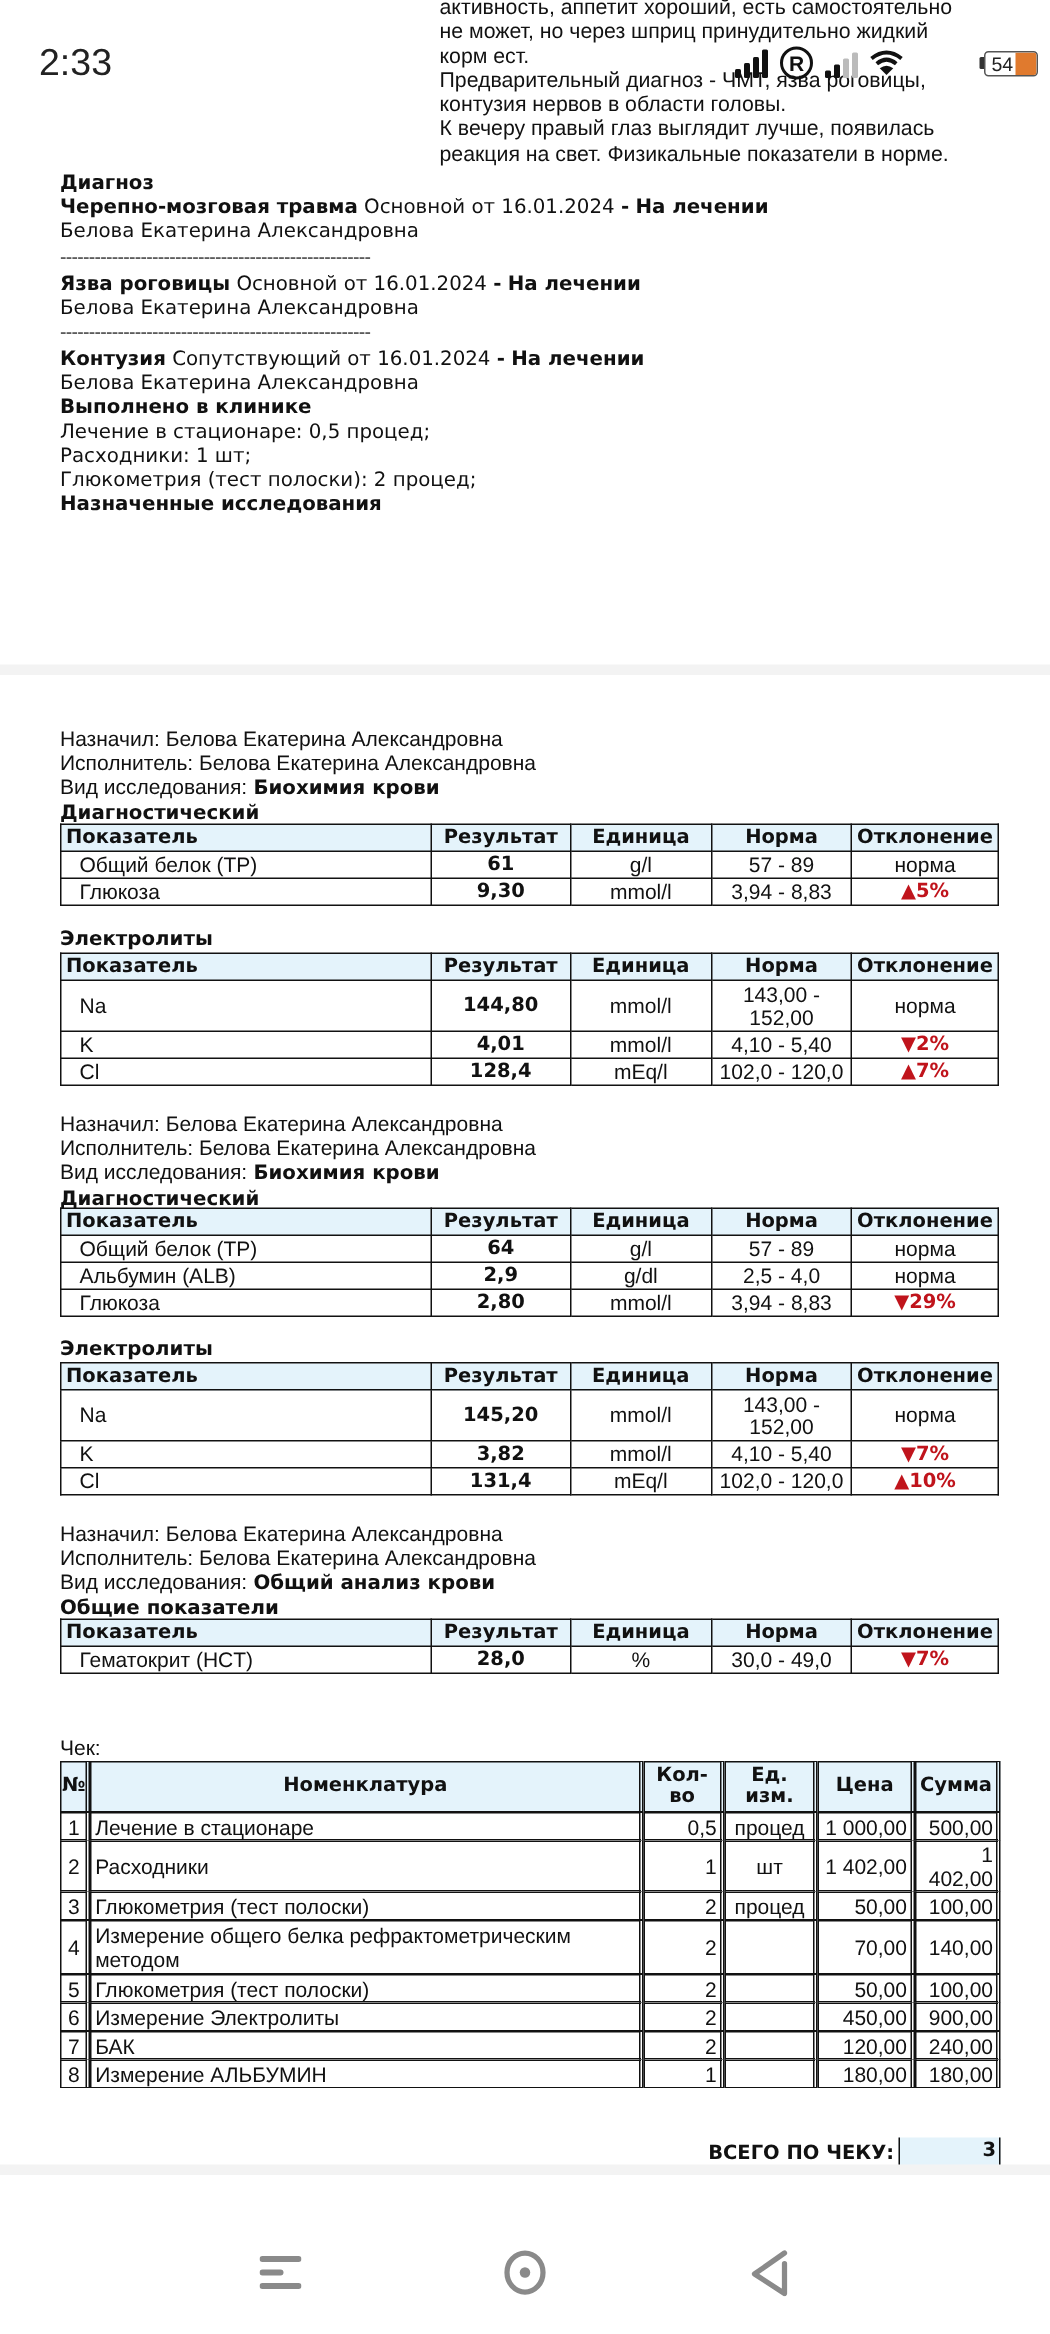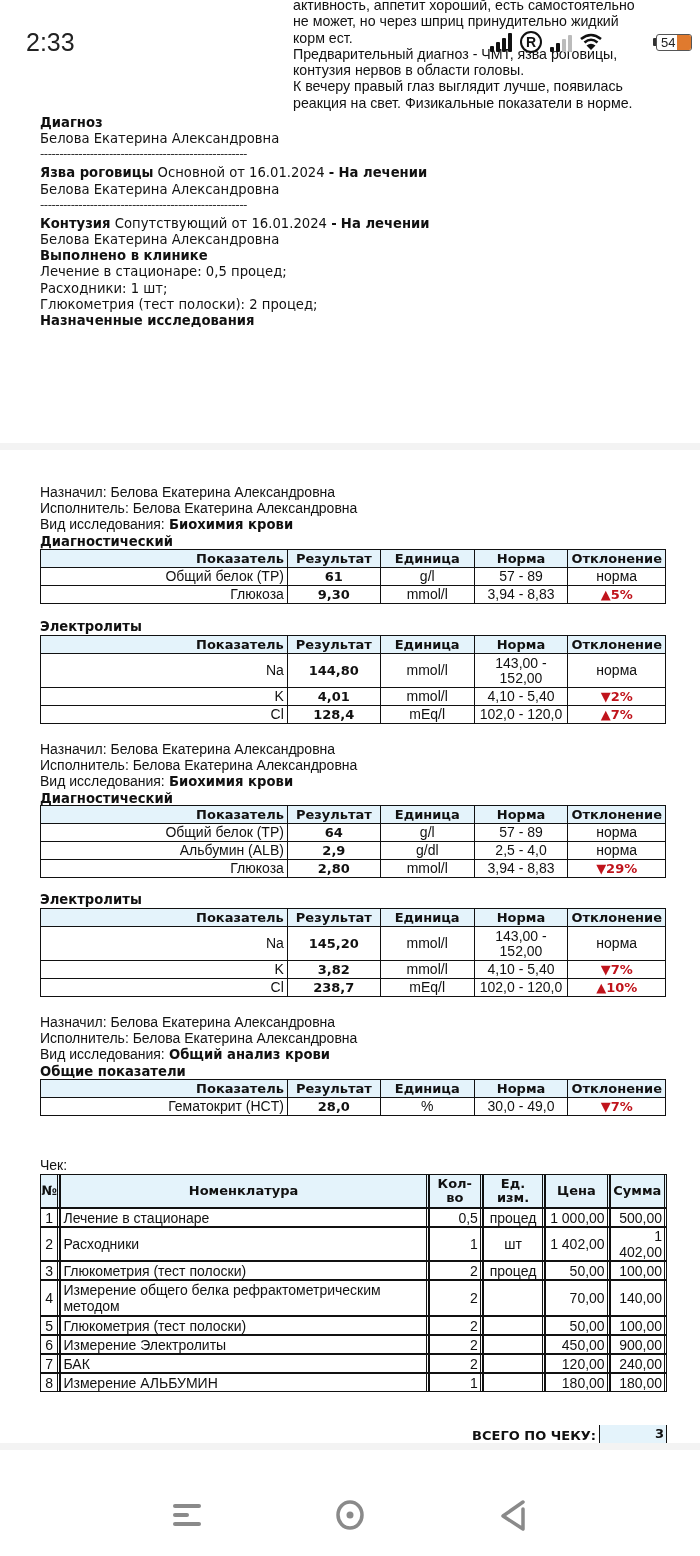--- a/index.html
+++ b/index.html
@@ -30,21 +30,21 @@
   .sep { position: absolute; left: 0; width: 700px; height: 7px; background: #f3f3f3; }
 
   
   .meta { position: absolute; left: 40px; font-family: "DejaVu Sans", sans-serif; font-size: 13.2px; line-height: 16.2px; }
   .meta .l { font-family: "Liberation Sans", sans-serif; font-size: 14px; }
   .sub-h { font-weight: bold; font-size: 13.2px; }
 
   table.res { position: absolute; left: 40px; width: 626px; border-collapse: collapse; font-size: 13px; }
   table.res td, table.res th { border: 1.5px solid #111; padding: 0 3px; height: 18px; line-height: 15px; }
   table.res th { background: #e4f3fb; font-weight: bold; }
-  table.res th:first-child, table.res td:first-child { text-align: right; }
+  table.res th:first-child, table.res td:first-child { text-align: left; }
   table.res td.c, table.res th.c { text-align: center; }
   table.res td.r { text-align: center; font-weight: bold; }
   table.res td.name { font-family: "Liberation Sans", sans-serif; font-size: 14px; padding-left: 12px; }
   table.res td.unit { font-family: "Liberation Sans", sans-serif; text-align: center; font-size: 14px; }
   .dev-bad { color: #c0141c; font-weight: bold; }
   .col1 { width: 248px; } .col2 { width: 93px; } .col3 { width: 94px; } .col4 { width: 94px; } .col5 { width: 97px; }
 
   
   .check-label { position: absolute; left: 40px; top: 1157px; font-family: "Liberation Sans", sans-serif; font-size: 14px; }
   table.chk { position: absolute; left: 40px; top: 1174px; width: 627px; border-collapse: separate; border-spacing: 0; font-family: "Liberation Sans", sans-serif; font-size: 14px; }
@@ -99,20 +99,26 @@
     <div class="nub"></div>
     <div class="body">
         <div class="fill"></div>
         <span class="lvl">54</span>
       </div>
   </div>
 </div>
 
 <div class="doc" style="top:115px;">
   <div class="b">Диагноз</div>
+  <div>
+    <span class="b">Черепно-мозговая травма</span>
+    <span>Основной от 16.01.2024</span>
+    <span class="b">-</span>
+    <span class="b">На лечении</span>
+  </div>
   <div>Белова Екатерина Александровна</div>
   <div class="dashes">------------------------------------------------------</div>
   <div style="margin-top:4px">
     <span class="b">Язва роговицы</span>
     <span>Основной от 16.01.2024</span>
     <span class="b">-</span>
     <span class="b">На лечении</span>
   </div>
   <div>Белова Екатерина Александровна</div>
   <div class="dashes">------------------------------------------------------</div>
@@ -260,21 +266,21 @@
   </tr>
   <tr>
     <td class="name">K</td>
     <td class="r">3,82</td>
     <td class="unit">mmol/l</td>
     <td class="unit">4,10 - 5,40</td>
     <td class="c dev-bad">▼7%</td>
   </tr>
   <tr>
     <td class="name">Cl</td>
-    <td class="r">238,7</td>
+    <td class="r">131,4</td>
     <td class="unit">mEq/l</td>
     <td class="unit">102,0 - 120,0</td>
     <td class="c dev-bad">▲10%</td>
   </tr>
 </tbody>
   </table>
 
 <div class="meta" style="top:1014px;">
   <div class="l"><span>Назначил:</span> <span>Белова Екатерина Александровна</span></div>
   <div class="l"><span>Исполнитель:</span> <span>Белова Екатерина Александровна</span></div>

